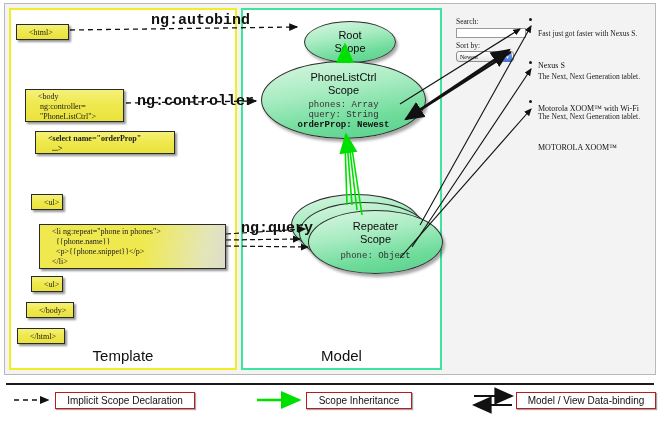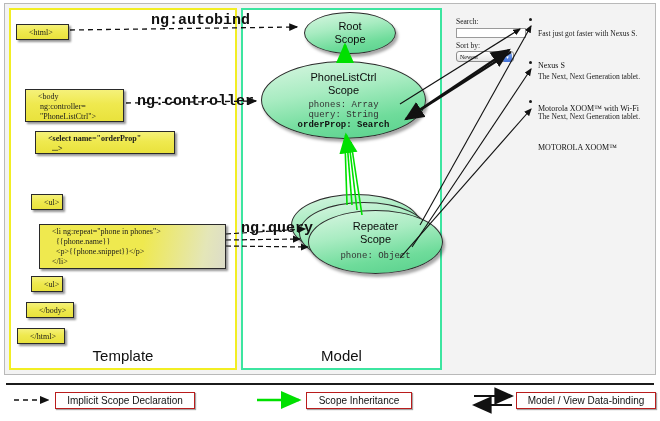--- a/index.html
+++ b/index.html
@@ -221,31 +221,31 @@
   {{phone.name}}
   &lt;p&gt;{{phone.snippet}}&lt;/p&gt;
 &lt;/li&gt;</div>
 
     <div class="codebox" style="left:26px; top:272px; width:32px; height:16px; line-height:12px;">&lt;ul&gt;</div>
 
     <div class="codebox" style="left:21px; top:298px; width:48px; height:16px; line-height:12px;">&lt;/body&gt;</div>
 
     <div class="codebox" style="left:12px; top:324px; width:48px; height:16px; line-height:12px;">&lt;/html&gt;</div>
 
-    <div class="ellipse" style="left:299px; top:8px; width:92px; height:42px;">
+    <div class="ellipse" style="left:299px; top:17px; width:92px; height:42px;">
       <div class="ellipse-txt" style="top:7px; font-size:11px;">Root</div>
       <div class="ellipse-txt" style="top:20px; font-size:11px;">Scope</div>
     </div>
 
     <div class="ellipse" style="left:256px; top:57px; width:165px; height:78px;">
       <div class="ellipse-txt" style="top:9px; font-size:11px;">PhoneListCtrl</div>
       <div class="ellipse-txt" style="top:22px; font-size:11px;">Scope</div>
       <div class="ellipse-txt mono" style="top:38px; font-size:9px;">phones: Array</div>
       <div class="ellipse-txt mono" style="top:48px; font-size:9px;">query: String</div>
-      <div class="ellipse-txt mono" style="top:58px; font-size:9px; font-weight:bold; color:#111;">orderProp: Search</div>
+      <div class="ellipse-txt mono" style="top:58px; font-size:9px; font-weight:bold; color:#111;">orderProp: Newest</div>
     </div>
 
     <div class="ellipse" style="left:286px; top:190px; width:130px; height:62px;"></div>
     <div class="ellipse" style="left:294px; top:198px; width:130px; height:62px;"></div>
     <div class="ellipse" style="left:303px; top:206px; width:135px; height:64px;">
       <div class="ellipse-txt" style="top:9px; font-size:11px;">Repeater</div>
       <div class="ellipse-txt" style="top:22px; font-size:11px;">Scope</div>
       <div class="ellipse-txt mono" style="top:40px; font-size:9px;">phone: Object</div>
     </div>
 

